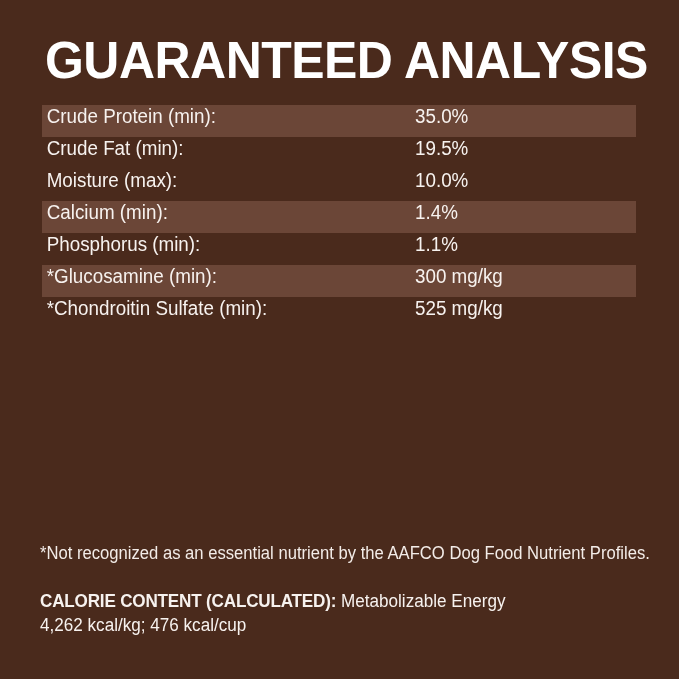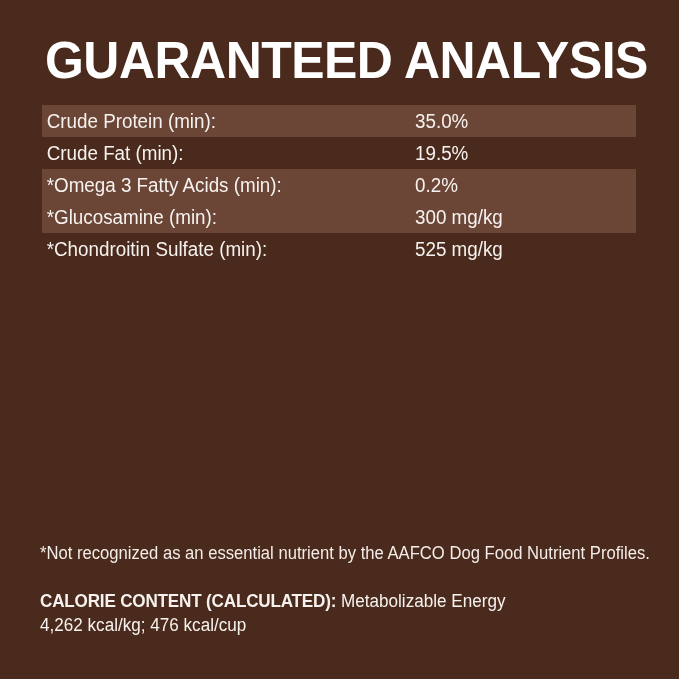--- a/index.html
+++ b/index.html
@@ -41,21 +41,20 @@
 
   
   .nutrient-table {
     position: absolute;
     left: 42px;
     top: 105px;
     width: 594px;
   }
   .nutrient-row {
     display: flex;
-    align-items: center;
     height: 32px;
     background: transparent;
   }
   .nutrient-row.striped {
     background: #6b4637;
   }
   .nutrient-name,
   .nutrient-value {
     font-size: 20px;
     line-height: 22px;
@@ -123,23 +122,31 @@
 
   <div class="nutrient-table">
     <div class="nutrient-row striped">
       <span class="nutrient-name">Crude Protein (min):</span>
       <span class="nutrient-value">35.0%</span>
     </div>
     <div class="nutrient-row">
       <span class="nutrient-name">Crude Fat (min):</span>
       <span class="nutrient-value">19.5%</span>
     </div>
+    <div class="nutrient-row">
+      <span class="nutrient-name">Moisture (max):</span>
+      <span class="nutrient-value">10.0%</span>
+    </div>
     <div class="nutrient-row striped">
-      <span class="nutrient-name">*Omega 3 Fatty Acids (min):</span>
-      <span class="nutrient-value">0.2%</span>
+      <span class="nutrient-name">Calcium (min):</span>
+      <span class="nutrient-value">1.4%</span>
+    </div>
+    <div class="nutrient-row">
+      <span class="nutrient-name">Phosphorus (min):</span>
+      <span class="nutrient-value">1.1%</span>
     </div>
     <div class="nutrient-row striped">
       <span class="nutrient-name">*Glucosamine (min):</span>
       <span class="nutrient-value">300 mg/kg</span>
     </div>
     <div class="nutrient-row">
       <span class="nutrient-name">*Chondroitin Sulfate (min):</span>
       <span class="nutrient-value">525 mg/kg</span>
     </div>
   </div>

